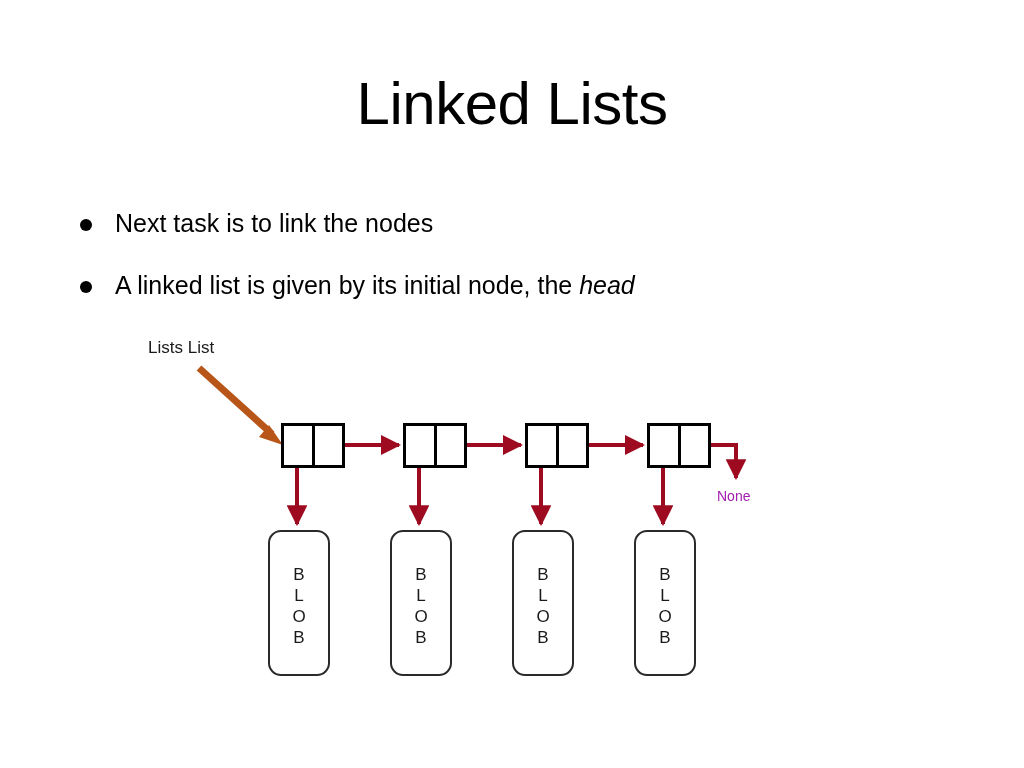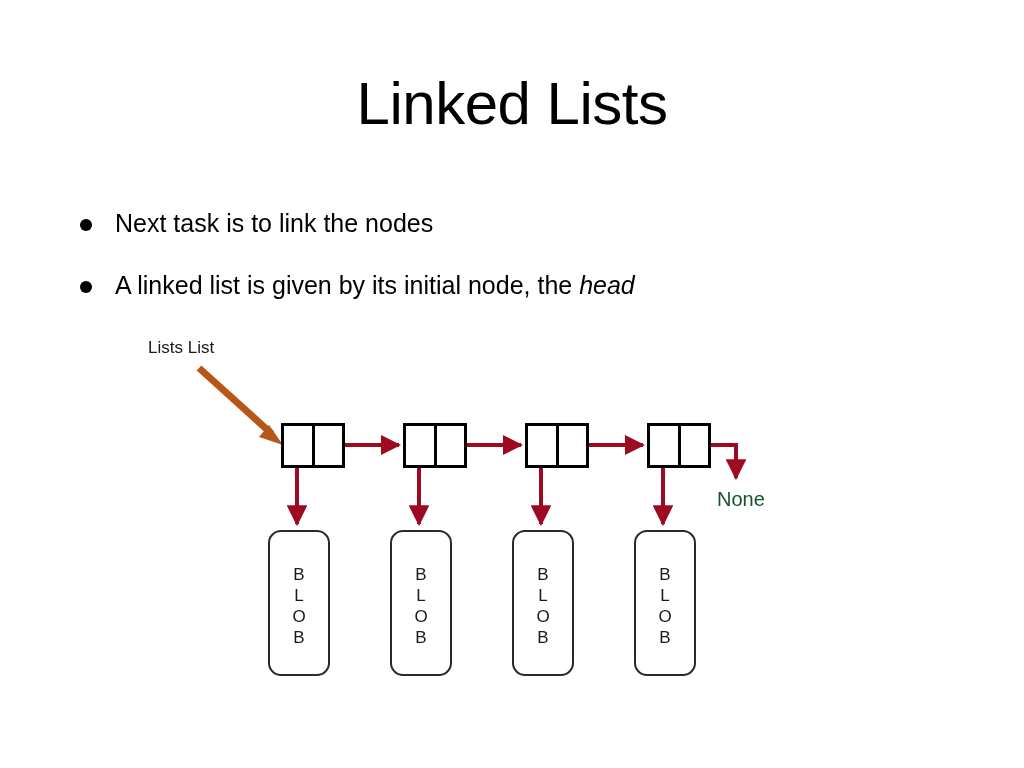--- a/index.html
+++ b/index.html
@@ -82,23 +82,23 @@
     top: 338px;
     font-size: 17px;
     font-weight: 400;
     color: #1a1a1a;
     white-space: nowrap;
   }
   #none-label {
     position: absolute;
     left: 717px;
     top: 488px;
-    font-size: 20px;
-    font-weight: 400;
-    color: #14532d;
+    font-size: 14px;
+    font-weight: 400;
+    color: #a21caf;
     white-space: nowrap;
   }
 
   
   .node-box {
     position: absolute;
     width: 64px;
     height: 45px;
     border: 3px solid #000000;
     box-sizing: border-box;

